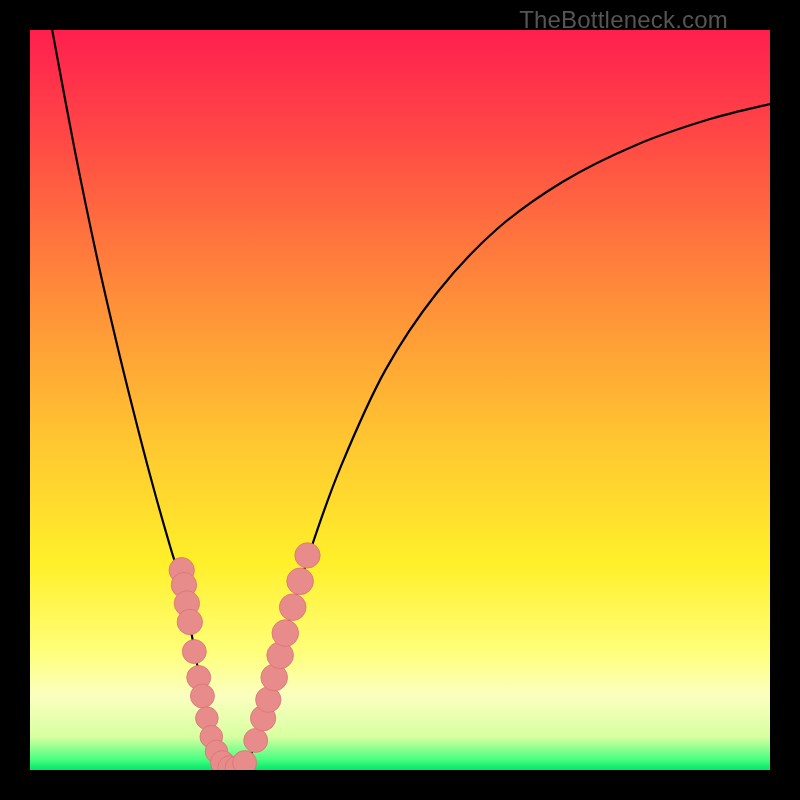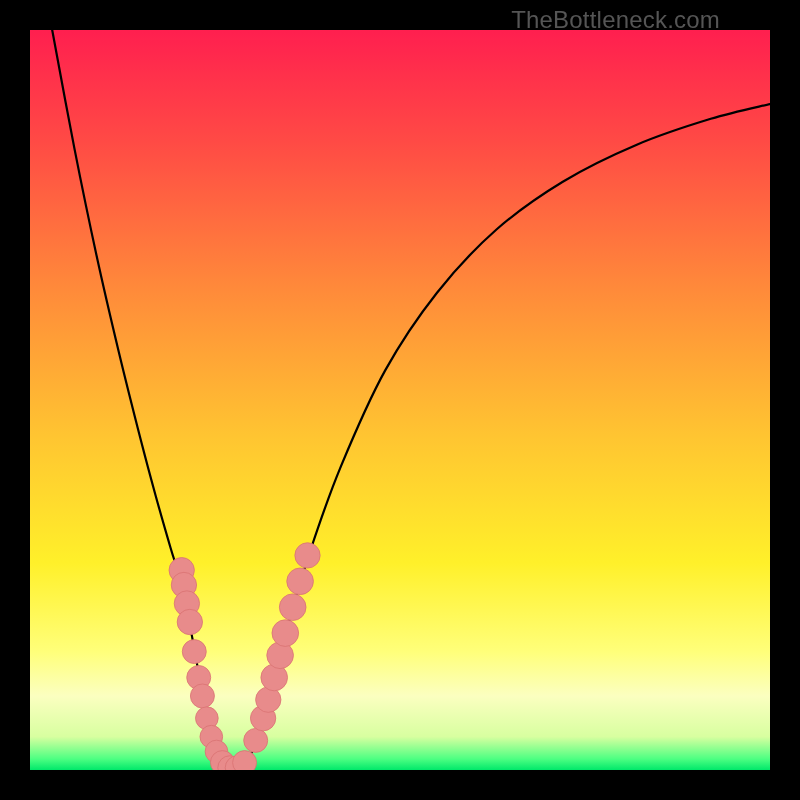--- a/index.html
+++ b/index.html
@@ -9,20 +9,21 @@
     height: 800px;
     overflow: hidden;
     background: #000;
     font-family: Arial, Helvetica, sans-serif;
   }
   .outer {
     position: relative;
     width: 730px;
     height: 800px;
     background: #000;
+    padding-left: 8px;
   }
   .plot {
     position: absolute;
     left: 30px;
     top: 30px;
     width: 740px;
     height: 740px;
     overflow: hidden;
   }
   .watermark {

